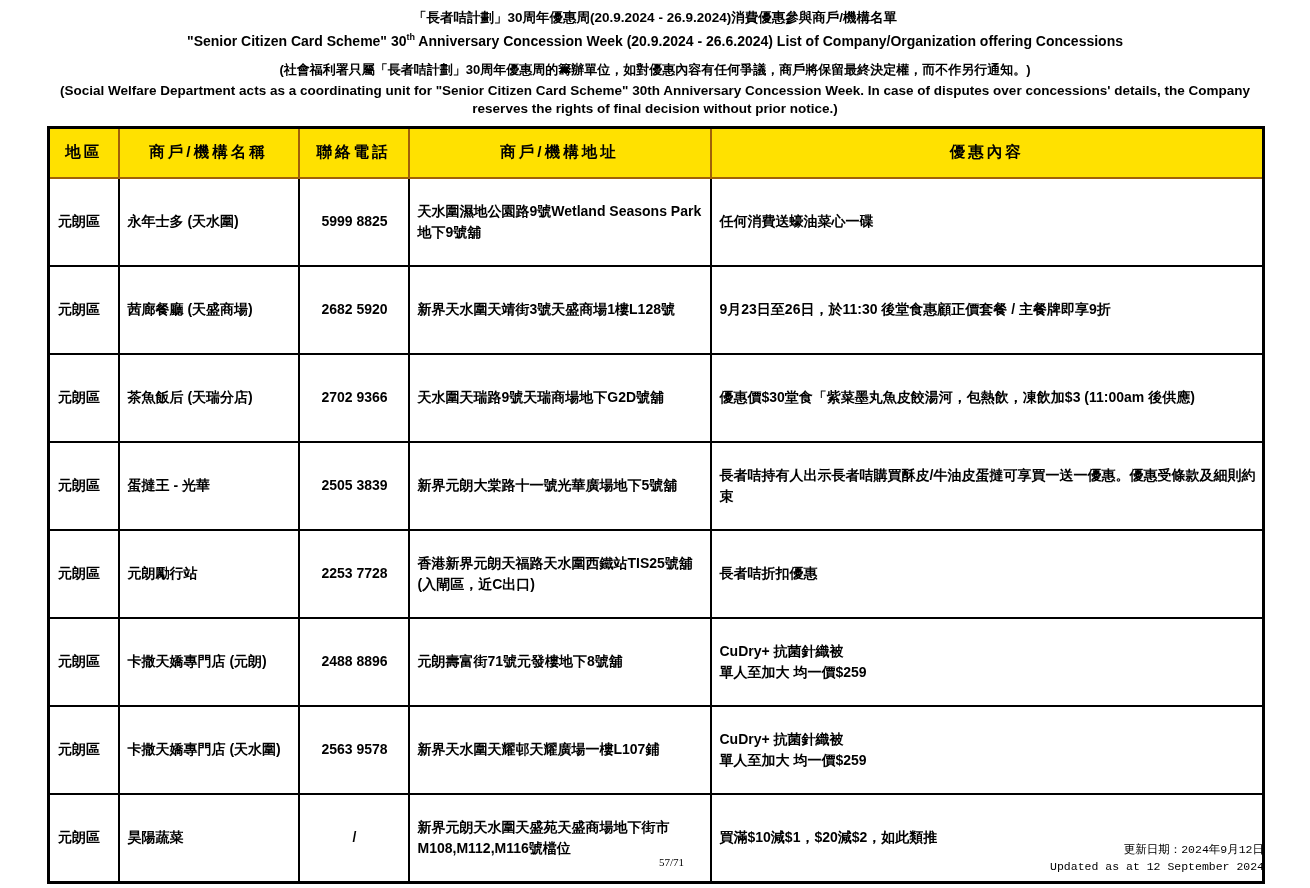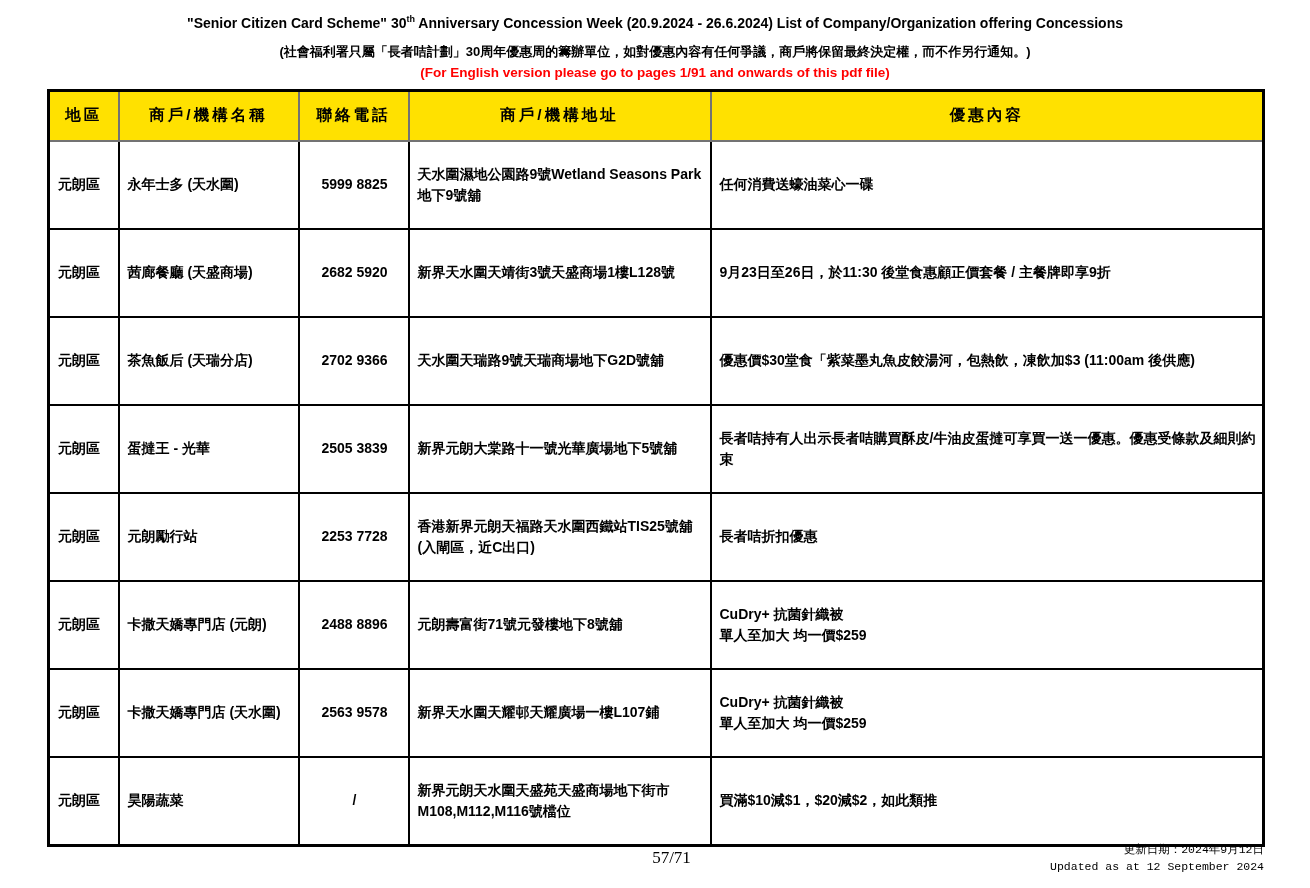--- a/index.html
+++ b/index.html
@@ -16,44 +16,45 @@
   .hdr .l4 { font-size:13.5px; max-width:1218px; margin:3px auto 0; line-height:1.38; }
   .hdr .l5 { font-size:13.5px; margin-top:3px; line-height:1.3; }
 
   table.main {
     border-collapse:collapse; table-layout:fixed;
     width:1215px; margin:7px 0 0 47px;
     border:3px solid #000;
   }
   table.main th {
     height:46px; font-size:15.5px; font-weight:bold; letter-spacing:3px;
-    border:2px solid #737373; text-align:center; vertical-align:middle;
+    border:2px solid #a16207; text-align:center; vertical-align:middle;
   }
   table.main td {
     border:2px solid #000; height:78px; font-size:14px; font-weight:bold;
     vertical-align:middle; padding:4px 6px 4px 8px;
     white-space:pre-line; line-height:1.5; word-break:break-word;
   }
   td.c { text-align:center; padding:4px 2px; white-space:normal; }
   .pageno {
     position:absolute; left:0; right:0; bottom:20px; text-align:center;
-    font-family:"Liberation Serif","DejaVu Serif",serif; font-size:17px;margin-left:33px;
+    font-family:"Liberation Serif","DejaVu Serif",serif; font-size:11px;margin-left:33px;
   }
   .updated {
     position:absolute; right:46px; bottom:13px; text-align:right;
     font-family:Liberation Mono, monospace; font-size:11.5px; line-height:1.5;
   }
 </style>
 </head>
 <body>
 
 <div class="hdr">
+  <div class="l1">「長者咭計劃」30周年優惠周(20.9.2024 - 26.9.2024)消費優惠參與商戶/機構名單</div>
   <div class="l2"><span>"Senior Citizen Card Scheme" 30</span><sup>th</sup><span> Anniversary Concession Week (20.9.2024 - 26.6.2024) List of Company/Organization offering Concessions</span></div>
   <div class="l3">(社會福利署只屬「長者咭計劃」30周年優惠周的籌辦單位，如對優惠內容有任何爭議，商戶將保留最終決定權，而不作另行通知。)</div>
-  <div class="l5" id="red-note" style="color: rgb(255, 0, 0);">(For English version please go to pages 1/91 and onwards of this pdf file)</div>
+  <div class="l4">(Social Welfare Department acts as a coordinating unit for "Senior Citizen Card Scheme" 30th Anniversary Concession Week. In case of disputes over concessions'  details, the Company reserves the rights of final decision without prior notice.)</div>
 </div>
 
 <table class="main">
   <colgroup>
     <col style="width:70px">
       <col style="width:180px">
       <col style="width:110px">
       <col style="width:302px">
       <col style="width:553px">
   </colgroup>

